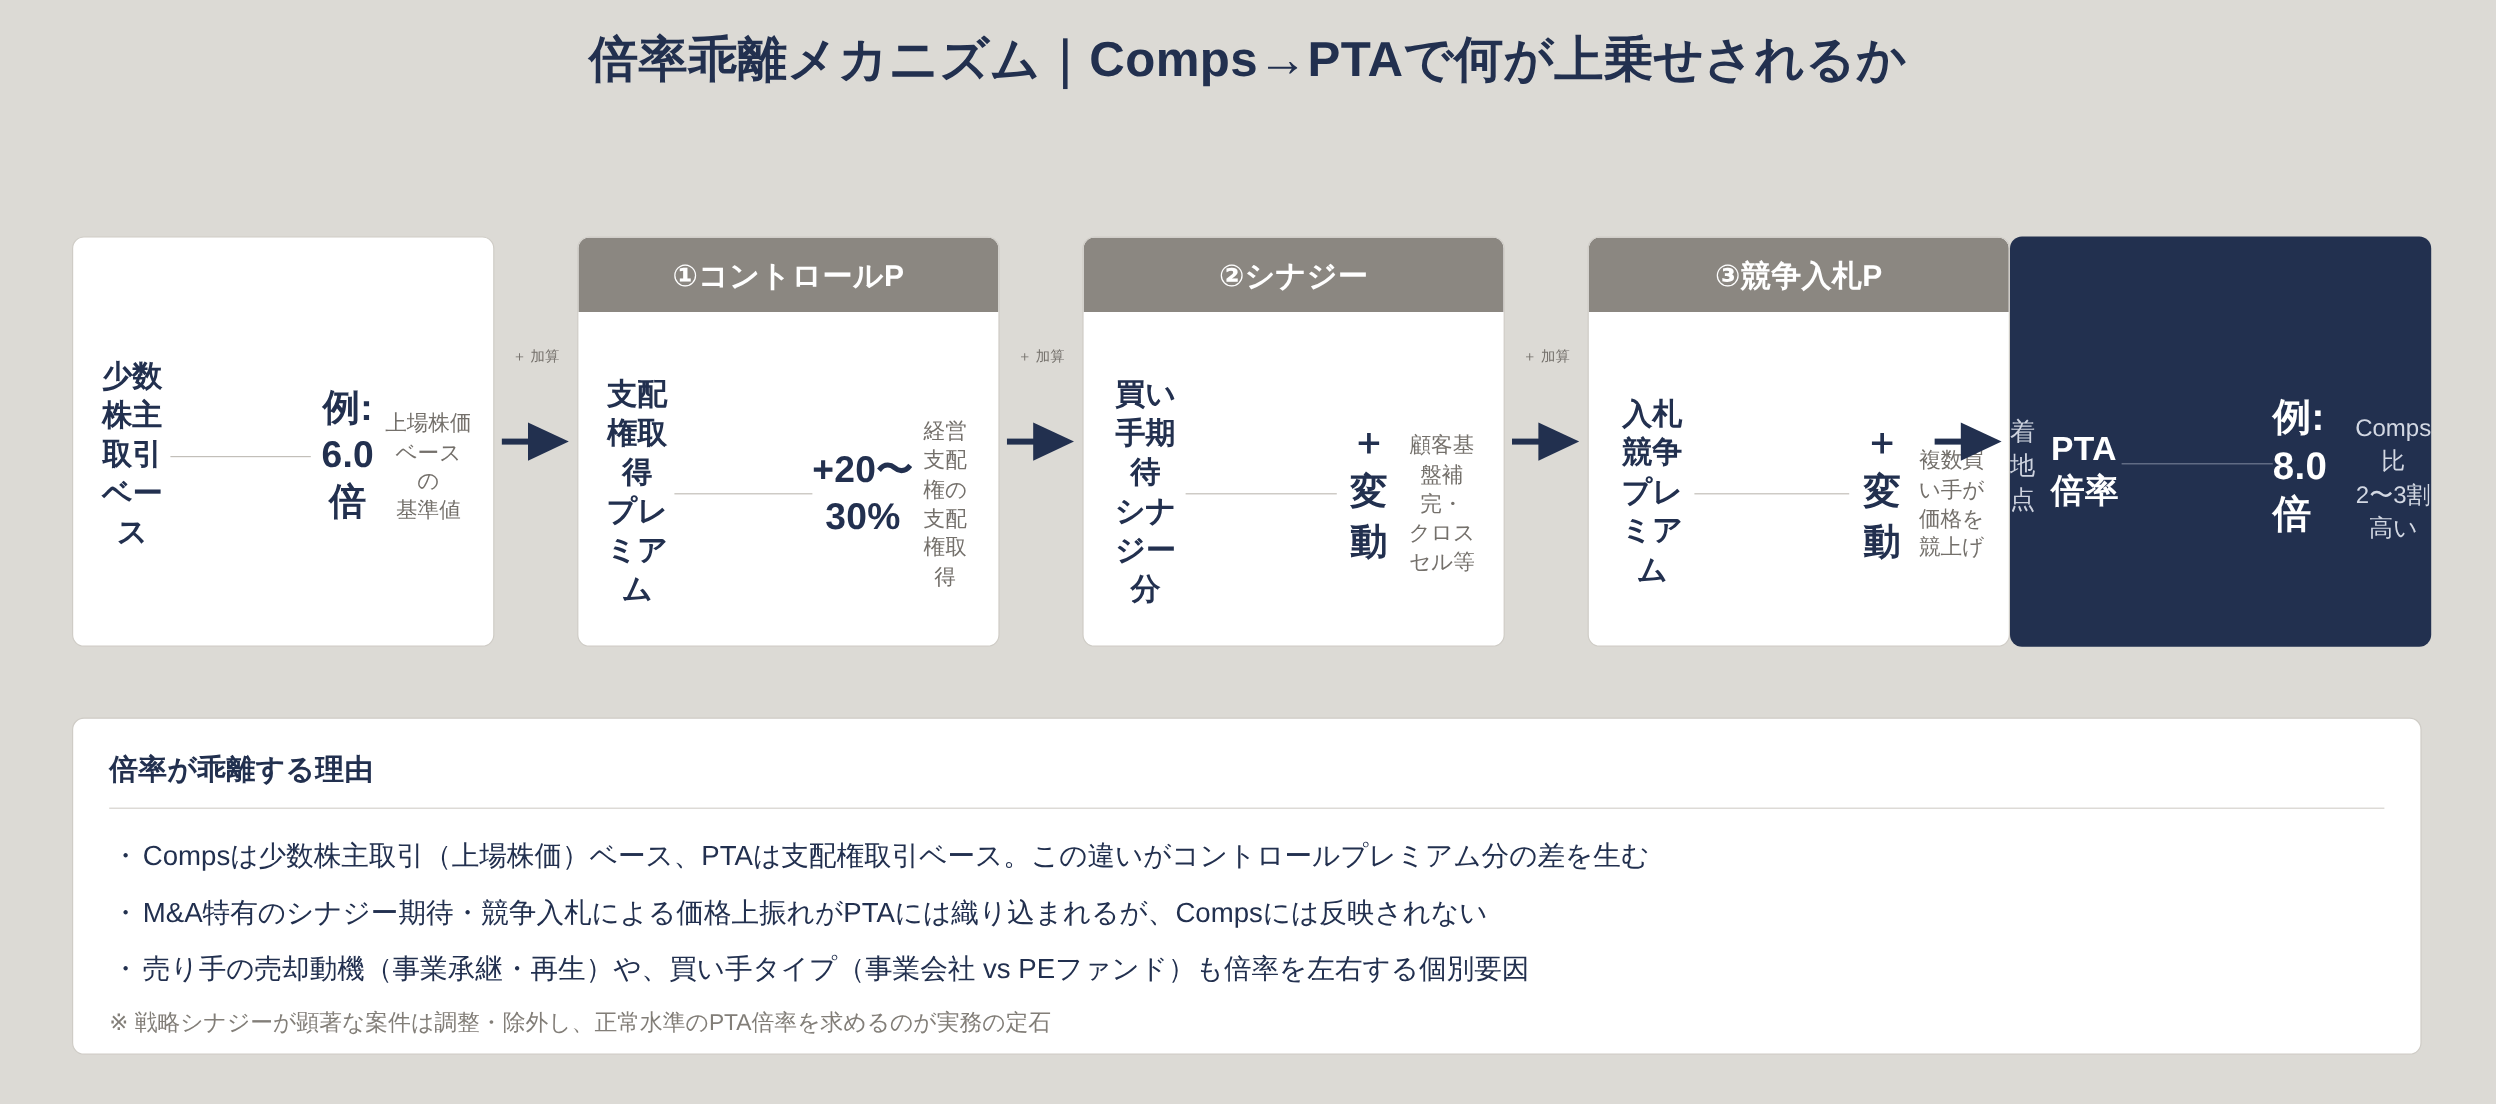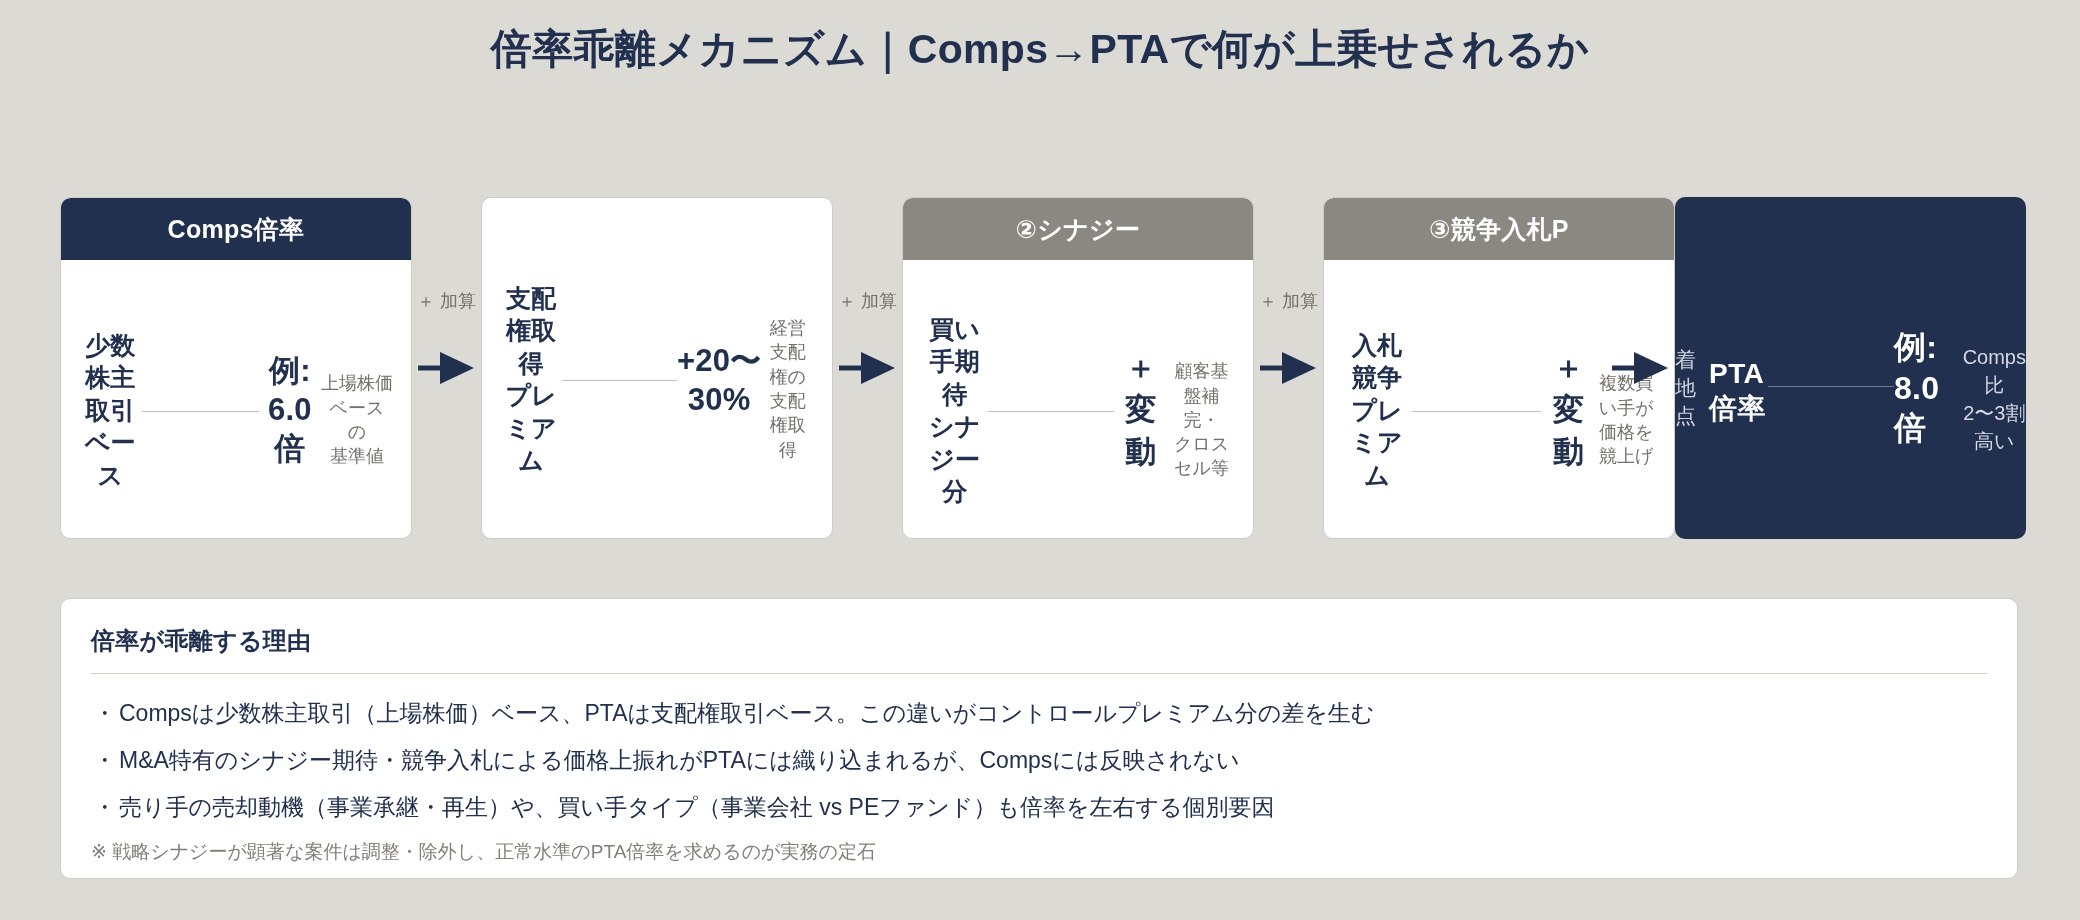--- a/index.html
+++ b/index.html
@@ -173,21 +173,21 @@
   .connector.k1 { left: 773px; }
   .connector.k2 { left: 1194px; }
   .connector.k3 { left: 1546px; width: 69px; }
 
   .conn-label {
     position: absolute;
     top: 92px;
     left: 0;
     width: 69px;
     text-align: center;
-    font-size: 18px;
+    font-size: 12px;
     color: #74706b;
     white-space: nowrap;
   }
   .conn-arrow {
     position: absolute;
     top: 151px;
     left: 6px;
     width: 58px;
     height: 40px;
   }
@@ -243,21 +243,20 @@
 </head>
 <body>
 
 <div class="page">
 
   <div class="title">倍率乖離メカニズム｜Comps→PTAで何が上乗せされるか</div>
 
   <div class="flow">
 
     <div class="card c0">
-      <div class="card-header navy">Comps倍率</div>
       <div class="card-body">
         <div class="card-main">
           <div>少数株主</div>
           <div>取引ベース</div>
         </div>
         <div class="card-rule"></div>
         <div class="card-value">例: 6.0倍</div>
         <div class="card-note">
           <div>上場株価ベースの</div>
           <div>基準値</div>
@@ -269,20 +268,21 @@
       <div class="conn-label">＋ 加算</div>
       <div class="conn-arrow">
         <svg width="58" height="40" viewBox="0 0 58 40">
           <rect x="0" y="17.5" width="26" height="5" fill="#22304f"></rect>
           <polygon points="22,4 56,20 22,36" fill="#22304f"></polygon>
         </svg>
       </div>
     </div>
 
     <div class="card c1">
+      <div class="card-header gray">①コントロールP</div>
       <div class="card-body">
         <div class="card-main">
           <div>支配権取得</div>
           <div>プレミアム</div>
         </div>
         <div class="card-rule"></div>
         <div class="card-value">+20〜30%</div>
         <div class="card-note">
           <div>経営支配権の</div>
           <div>支配権取得</div>

